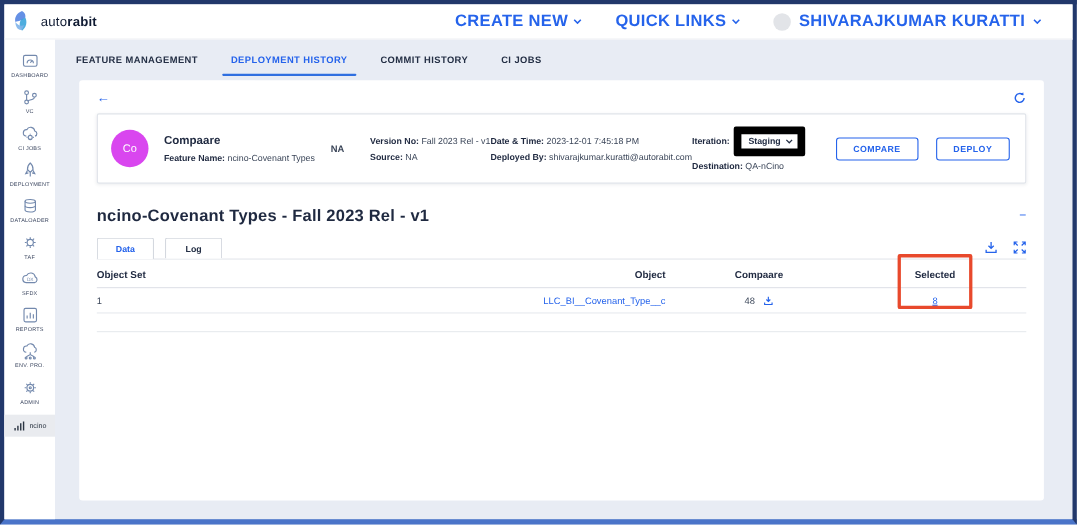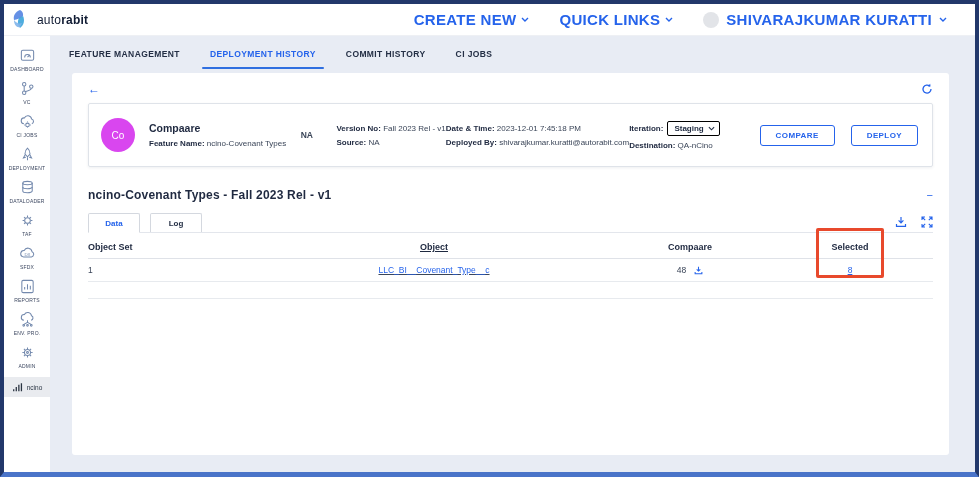--- a/index.html
+++ b/index.html
@@ -98,35 +98,35 @@
   .card-col .line { font-size:8px; color:#3a4558; white-space:nowrap; }
   .card-col .line b { color:#1f2940; font-weight:700; }
   .card-title { font-size:10.5px; font-weight:700; color:#1f2940; }
   .col-name { margin-left:14px; width:178px; }
   .col-na { width:42px; font-size:8.5px; font-weight:700; color:#3a4558; text-align:left; }
   .col-version { width:118px; }
   .col-datetime { width:200px; }
   .col-iter { width:132px; }
   .iter-line { display:flex; align-items:center; gap:4px; }
   .select-box {
-    border:1px solid #000000; border-radius:2px; background:#fff;
+    border:7px solid #000000; border-radius:2px; background:#fff;
     font-size:8px; font-weight:700; color:#242f45;
     padding:2px 4px 2px 6px; display:flex; align-items:center; gap:4px; cursor:pointer;
   }
   .outline-btn {
     background:#fff; border:1px solid #2563eb; border-radius:3px;
     color:#2563eb; font-family:inherit; font-size:8px; font-weight:700; letter-spacing:.4px;
     padding:5px 15px; cursor:pointer;
   }
   .card-btns { margin-left:18px; display:flex; gap:16px; }
   
   .section-head {
     margin-top:21px; display:flex; align-items:center; justify-content:space-between;
   }
-  .section-title { font-size:12px; font-weight:700; color:#1f2940; letter-spacing:.2px; }
+  .section-title { font-size:15px; font-weight:700; color:#1f2940; letter-spacing:.2px; }
   .collapse-btn { color:#2563eb; font-size:11px; cursor:pointer; line-height:1; }
   .subtabs-row {
     margin-top:11px; display:flex; align-items:flex-end;
     border-bottom:1px solid #e3e6ec; position:relative;
   }
   .subtab {
     width:52px; height:19px; display:flex; align-items:center; justify-content:center;
     border:1px solid #d4d8df; border-bottom:none; border-radius:2px 2px 0 0;
     font-size:8px; font-weight:700; color:#242f45; margin-right:10px;
     background:#fff; cursor:pointer;
@@ -135,21 +135,21 @@
   .subtabs-icons { margin-left:auto; display:flex; gap:14px; align-items:center; padding-bottom:4px; }
   .icon-btn { cursor:pointer; display:flex; }
   
   .table-wrap { position:relative; margin-top:2px; }
   .trow { display:flex; align-items:center; border-bottom:1px solid #e7eaee; }
   .trow.head { border-bottom:1px solid #dfe2e8; }
   .trow.head .cell { font-size:9px; font-weight:700; color:#1f2940; padding:7px 0 6px; }
   .trow.data .cell { font-size:8.5px; color:#3a4558; padding:6px 0; }
   .trow.empty { height:17px; }
   .c1 { width:175px; text-align:left; }
-  .c2 { flex:1; text-align:center;text-decoration:underline; }
+  .c2 { flex:1; text-align:right; }
   .c3 { width:170px; text-align:center; }
   .c4 { width:150px; text-align:center; }
   .csp { width:8px; }
   .link { color:#2563eb; cursor:pointer; }
   .link.u { text-decoration:underline; }
   .avail-cell { display:inline-flex; align-items:center; gap:8px; }
   .red-box {
     position:absolute; top:-7px; right:49px; width:68px; height:50px;
     border:3px solid #e8492c; border-radius:2px; pointer-events:none;
   }

